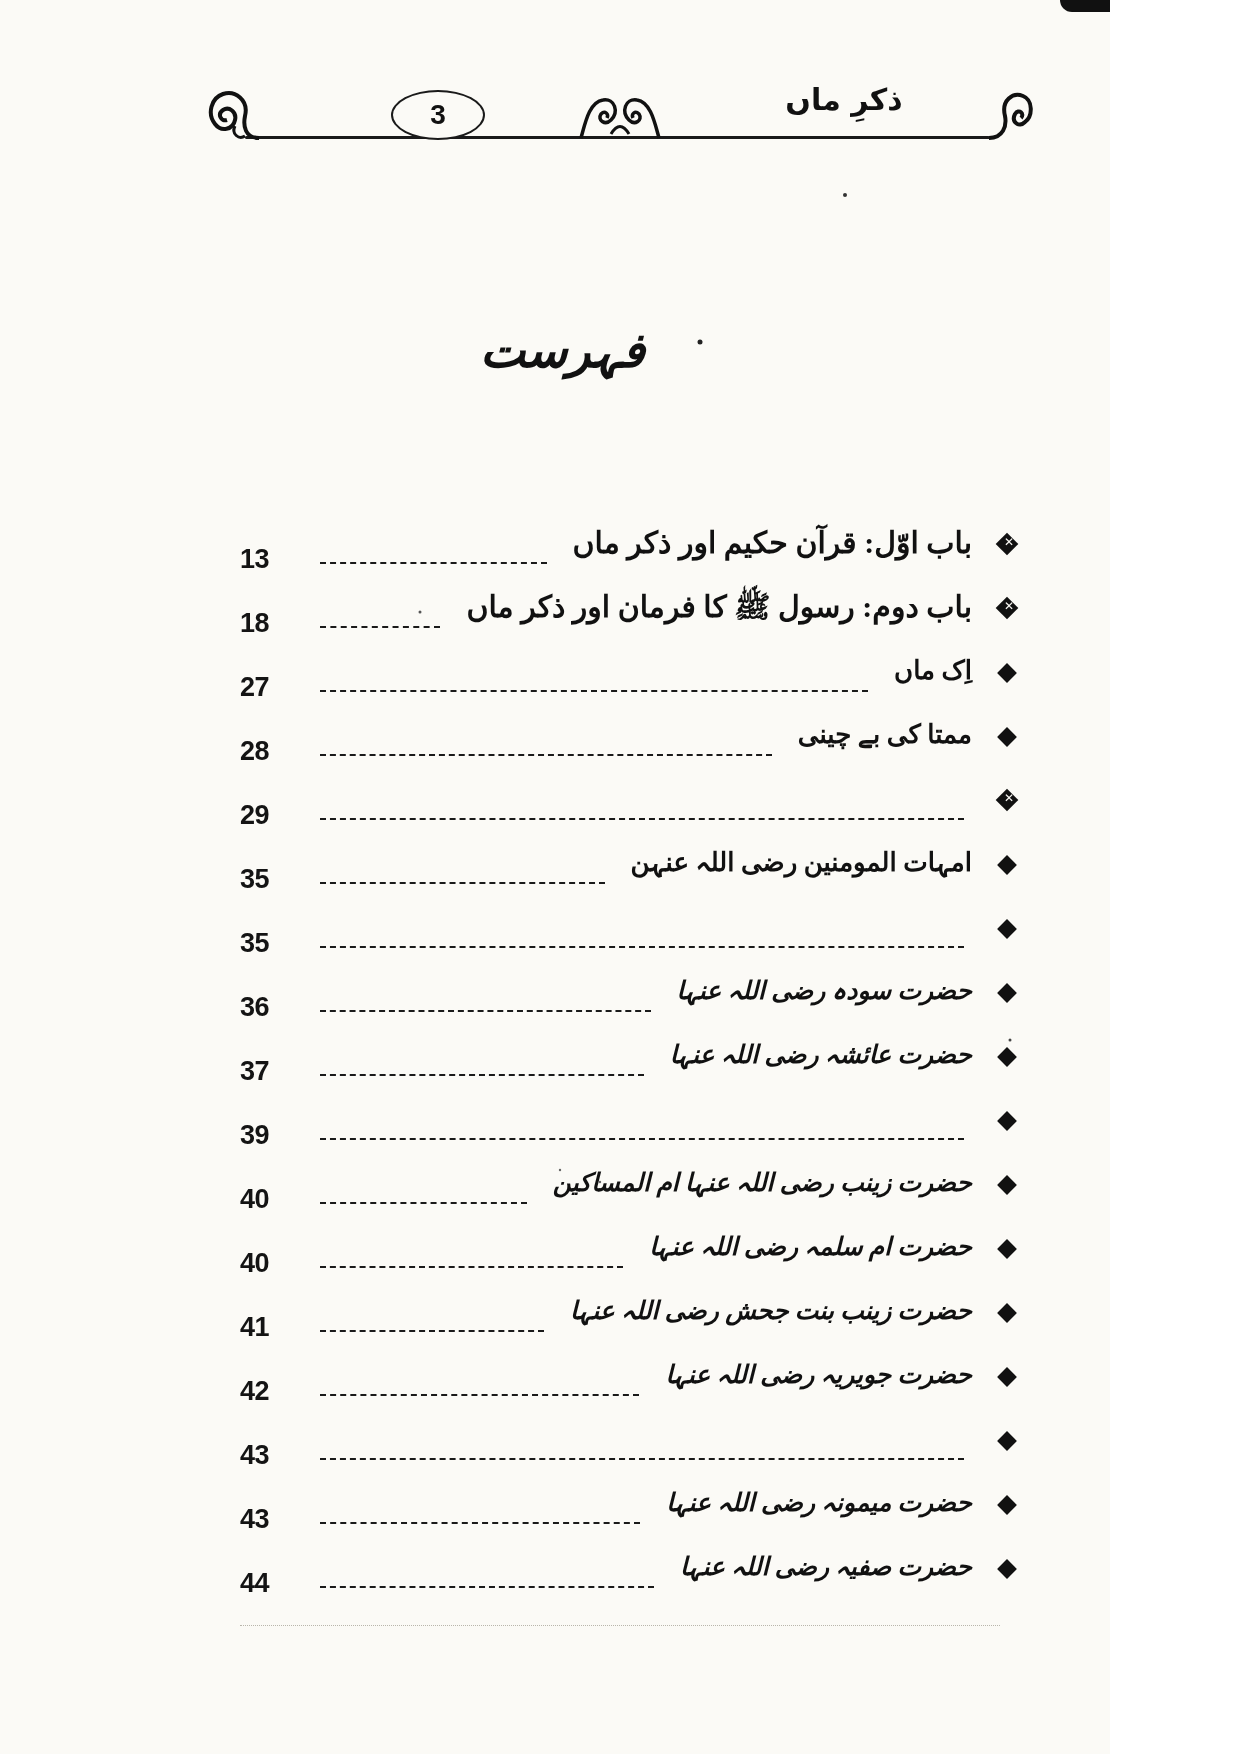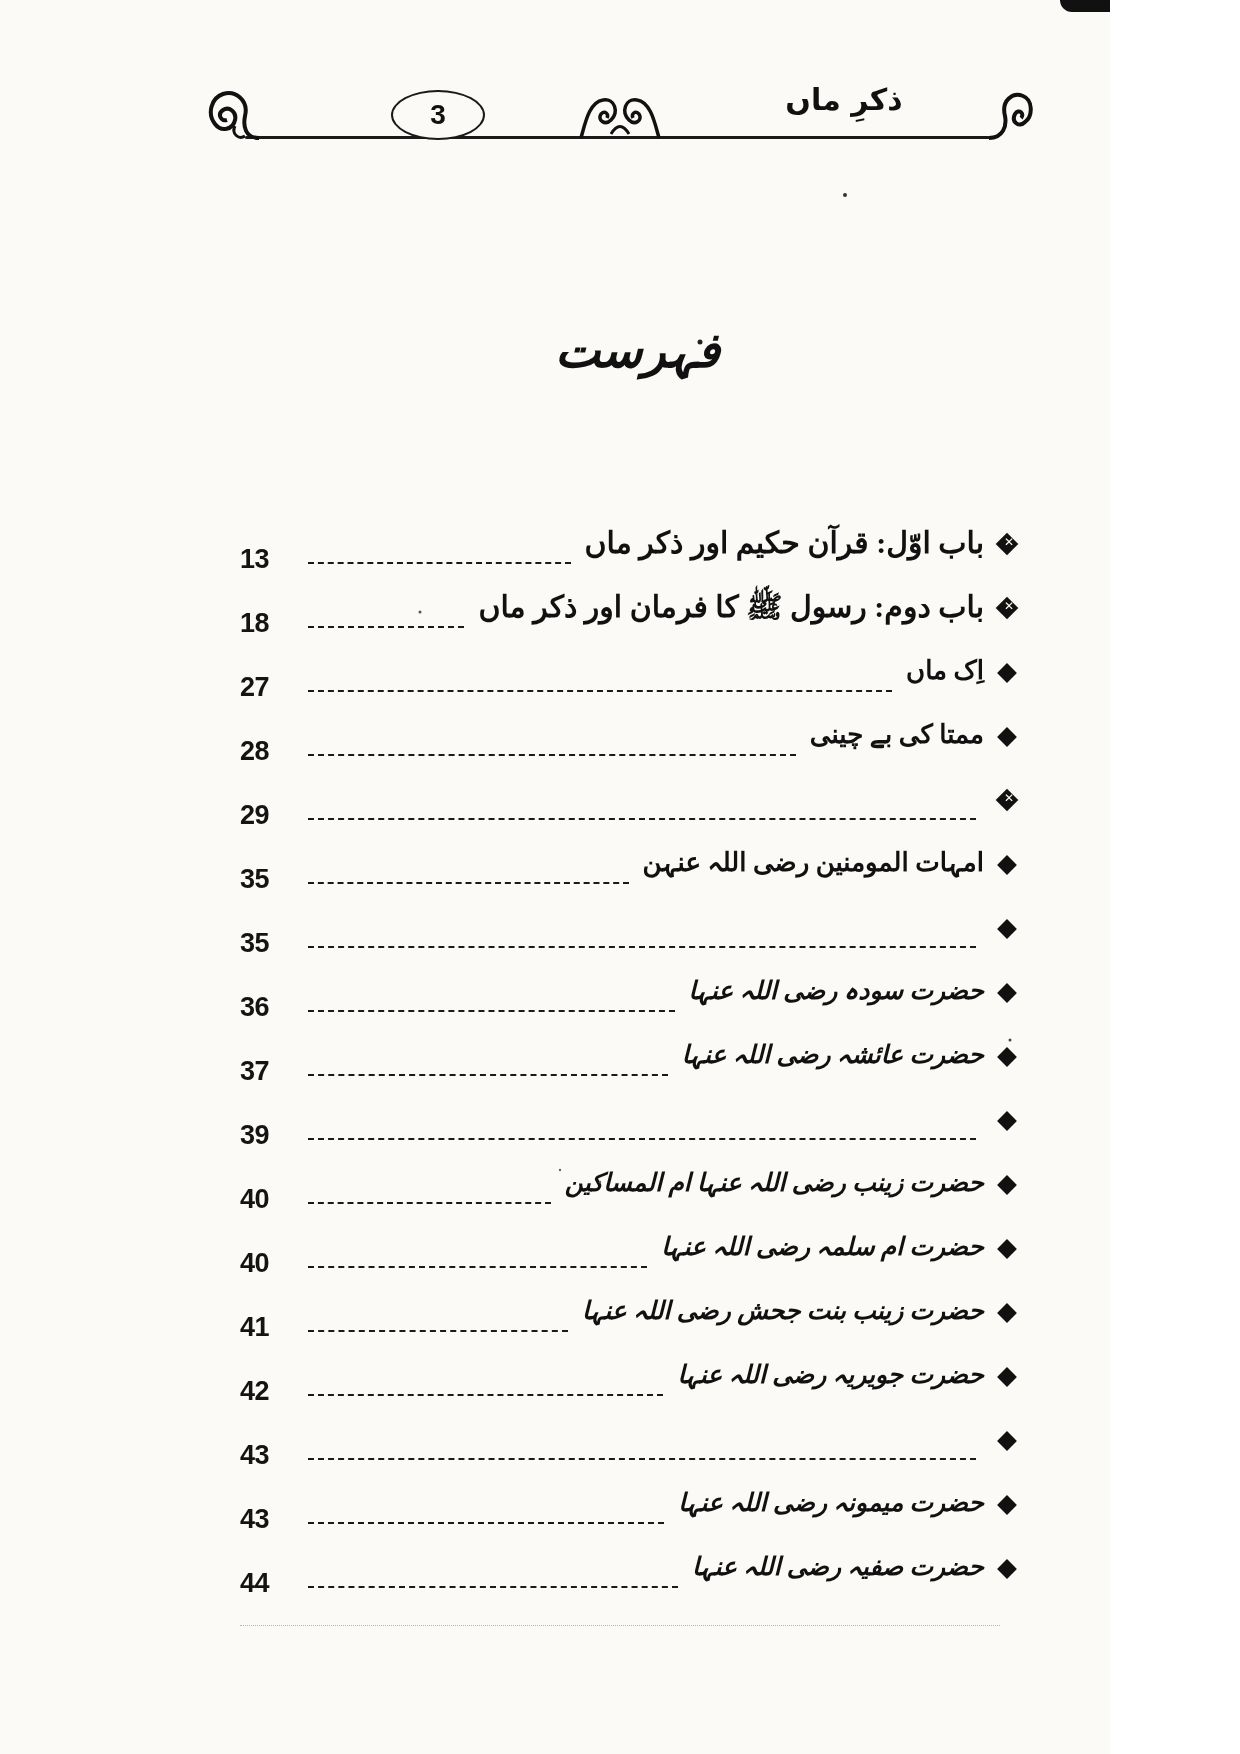--- a/index.html
+++ b/index.html
@@ -35,28 +35,28 @@
     background: #fbfaf6;
   }
   .header-title {
     position: absolute; left: 540px; top: 2px; width: 120px; text-align: center;
     font-family: "DejaVu Sans", sans-serif; font-weight: bold; font-size: 30px; color: #111;
     direction: rtl;
     margin-left: 39px;
   }
   
   .toc-title {
-    position: absolute; left: 480px; top: 322px; width: 240px; text-align: right;
+    position: absolute; left: 480px; top: 322px; width: 240px; text-align: left;
     font-family: "DejaVu Serif", serif; font-weight: bold; font-style: italic;
     font-size: 48px; color: #111; direction: rtl;
   }
   
   .toc { position: absolute; left: 240px; top: 510px; width: 790px; }
   .toc-row {
-    position: relative; height: 64px; display: flex; align-items: flex-end;
+    position: relative; height: 64px; display: flex; align-items: flex-end; gap: 12px;
   }
   .toc-page {
     width: 60px; text-align: left;
     font-family: "Liberation Sans", sans-serif; font-weight: bold; font-size: 27px;
     color: #141414; line-height: 30px; letter-spacing: -0.5px;
   }
   .toc-leader {
     flex: 1; height: 0; margin: 0 8px 10px 8px;
     border-bottom: 2.5px dashed #1a1a1a;
   }

